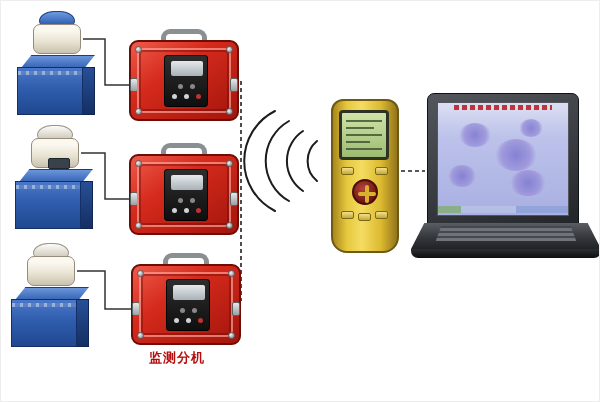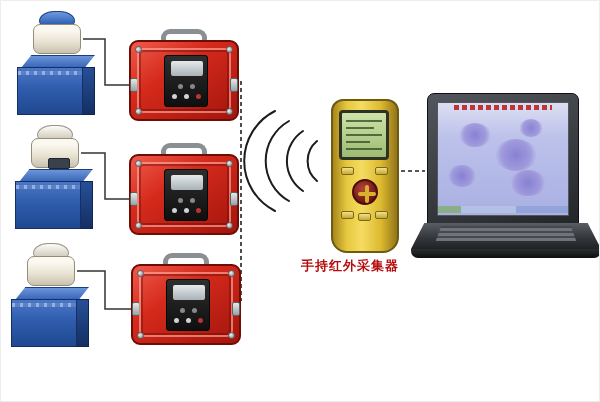--- a/index.html
+++ b/index.html
@@ -243,15 +243,15 @@
         <div class="ld-blob bl5"></div>
         <div class="ld-band"></div>
       </div>
     </div>
     <div class="lap-base">
       <div class="lap-kb"></div>
     </div>
     <div class="lap-lip"></div>
   </div>
 
-  <div class="lbl lbl-hand">手持红外采集器</div>
+  <div class="lbl lbl-unit">监测分机</div>
 
 </div>
 
 </body></html>

